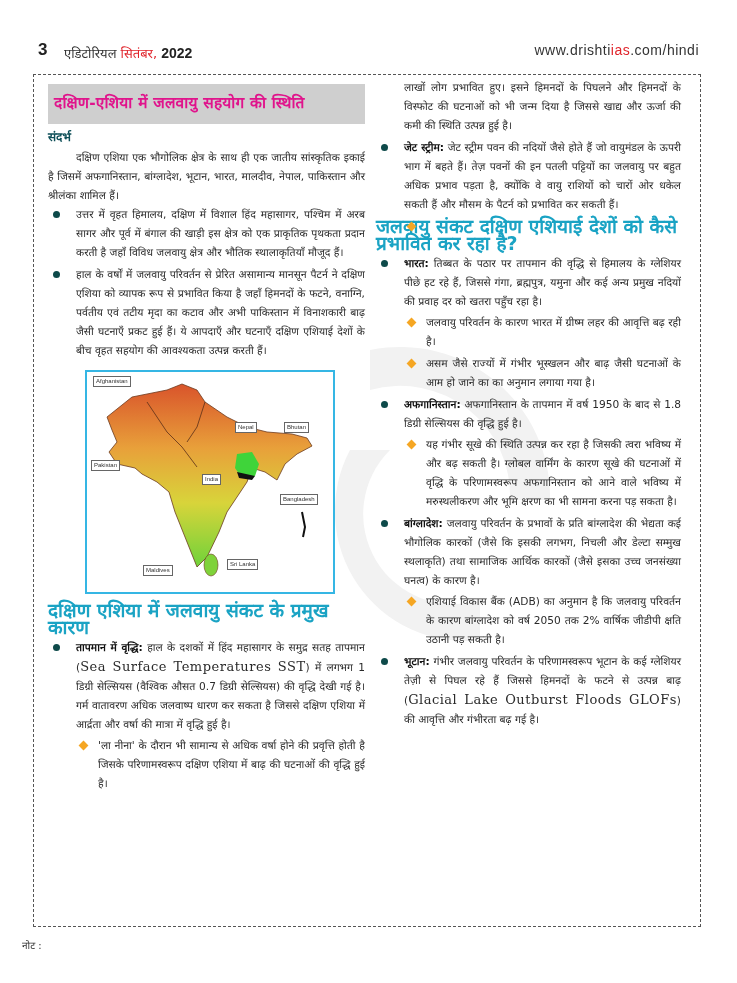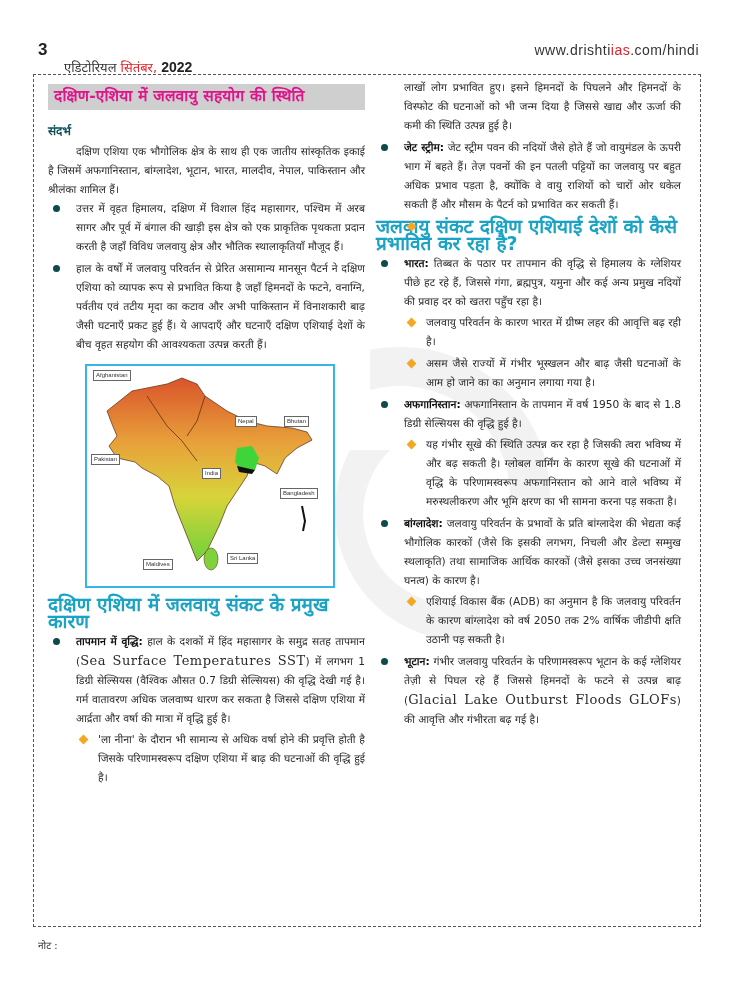--- a/index.html
+++ b/index.html
@@ -1,48 +1,48 @@
 <!DOCTYPE html>
 <html><head>
 <meta charset="utf-8">
 <style>
   html, body { margin:0; padding:0; background:#ffffff; }
   body { width:737px; height:983px; position:relative; overflow:hidden;
          font-family:"DejaVu Sans", sans-serif; color:#222; }
   .page-header { position:absolute; top:40px; left:38px; right:38px; height:24px; }
   .page-num { position:absolute; left:0; top:0; font-family:"Liberation Sans", sans-serif; font-weight:bold; font-size:17px; color:#222; }
-  .hdr-title { position:absolute; left:26px; top:18px; font-size:13px; color:#333; }
+  .hdr-title { position:absolute; left:26px; top:4px; font-size:13px; color:#333; }
   .hdr-title .month { color:#e0242b; }
   .hdr-title .year { font-family:"Liberation Sans", sans-serif; font-weight:bold; font-size:14px; color:#222; }
   .hdr-url { position:absolute; right:0; top:2px; font-family:Liberation Sans, sans-serif; font-size:14px; color:#333; letter-spacing:0.5px; }
   .hdr-url .accent { color:#e0242b; }
   .frame { position:absolute; left:33px; top:74px; width:668px; height:853px;
            border:1.5px dashed #555; box-sizing:border-box; }
   .col { position:absolute; top:84px; font-size:10.6px; line-height:19px; color:#2a2a2a; }
   .col-left { left:48px; width:317px; }
   .col-right { left:376px; width:305px; top:78px; }
-  .title-box { background:#cfcfcf; padding:3px 6px; margin-bottom:12px; }
+  .title-box { background:#cfcfcf; padding:10px 6px; margin-bottom:4px; }
   .title-box span { color:#e0148c; font-size:15.5px; font-weight:bold; letter-spacing:0.2px; }
   .h-sandarbh { color:#0e4f58; font-size:12px; font-weight:bold; margin:2px 0 1px 0; }
   .h-section { color:#1aa3c4; font-size:19px; font-weight:bold; line-height:17px; margin:4px 0 2px 0; }
   .para { text-align:justify; text-indent:28px; }
   ul.l1 { list-style:none; margin:0; padding:0; }
   ul.l1 > li { position:relative; padding-left:28px; text-align:justify; margin-bottom:3px; }
   .dot { position:absolute; left:5px; top:6px; width:7px; height:7px; border-radius:50%; background:#0e4a4a; }
   ul.l2 { list-style:none; margin:2px 0 0 0; padding:0; }
   ul.l2 > li { position:relative; padding-left:22px; text-align:justify; margin-bottom:3px; }
   .diamond { position:absolute; left:4px; top:6px; width:7px; height:7px; background:#f5a623; transform:rotate(45deg); }
   b.kw { color:#111; }
   .latin { font-family:"DejaVu Serif", serif; font-size:13px; letter-spacing:0.5px; }
   .map-box { position:relative; margin:10px 0 8px 37px; width:246px; height:220px;
              border:2px solid #35b6e4; background:#fff; }
   .map-box svg { position:absolute; left:0; top:0; }
   .map-label { position:absolute; font-family:"Liberation Sans", sans-serif; font-size:6px; color:#333;
                background:#fff; border:0.7px solid #666; padding:0 2px; line-height:9px; }
-  .note { position:absolute; left:38px; top:938px; font-size:10px; color:#333; }
+  .note { position:absolute; left:22px; top:938px; font-size:10px; color:#333; }
   .watermark { position:absolute; left:310px; top:330px; width:260px; height:330px; pointer-events:none; }
 </style>
 </head>
 <body>
 
 <div class="page-header">
   <span class="page-num">3</span>
   <span class="hdr-title">
     <span>एडिटोरियल</span>
     <span class="month">सितंबर,</span>

